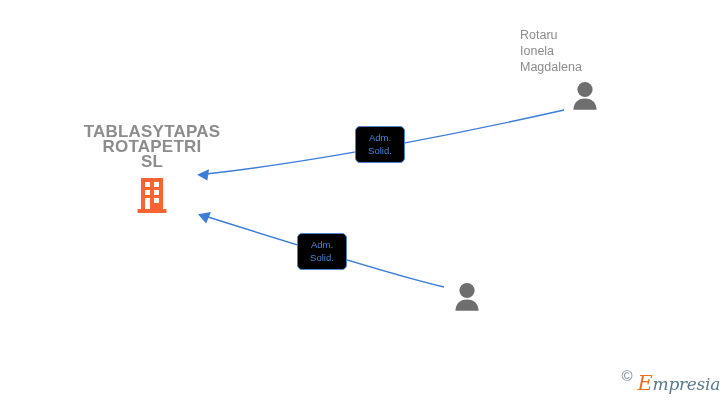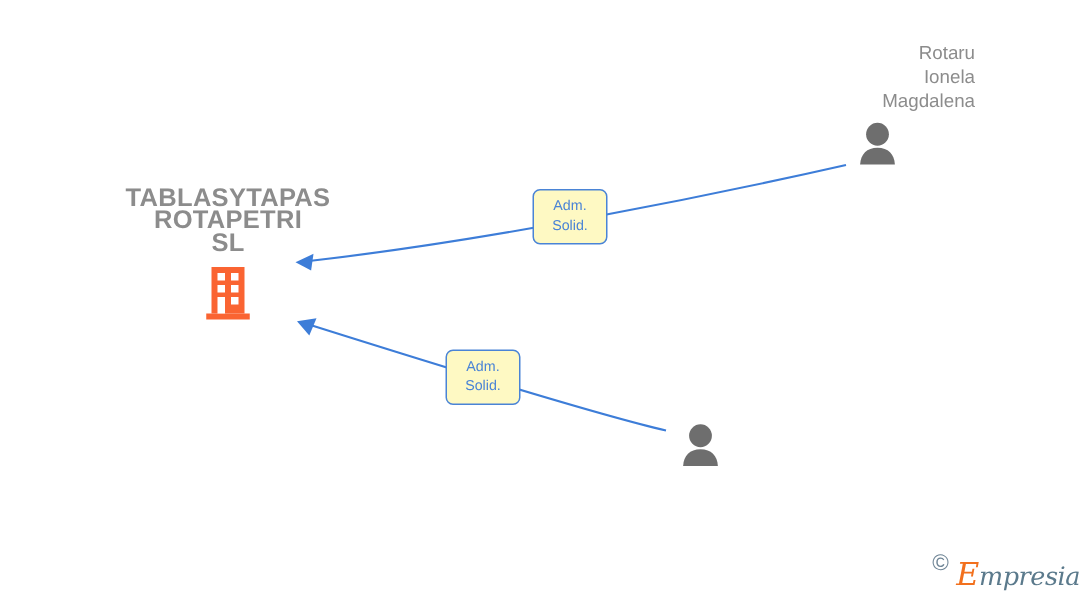--- a/index.html
+++ b/index.html
@@ -44,21 +44,21 @@
   }
   .company-icon-wrap {
     margin-top: 7px;
     display: flex;
     justify-content: center;
   }
   
   .person-node {
     position: absolute;
     width: 130px;
-    text-align: right;
+    text-align: left;
   }
   .person-node.top {
     left: 520px;
     top: 27px;
   }
   .person-node.bottom {
     left: 402px;
     top: 282px;
   }
   .person-name {
@@ -72,21 +72,21 @@
     justify-content: center;
   }
   .person-node.top .person-icon-wrap { margin-top: 6px; }
   .person-node.bottom .person-name  { margin-top: 4px; }
 
   
   .edge-label {
     position: absolute;
     border: 1px solid #4a84d6;
     border-radius: 5px;
-    background: #fef9c3;
+    background: #000000;
     padding: 4px 8px 5px 8px;
     text-align: center;
     font-size: 9.5px;
     color: #4a84d6;
     line-height: 13px;
     white-space: pre-line;
     box-sizing: border-box;
   }
   #edge-label-top {
     left: 355px;

